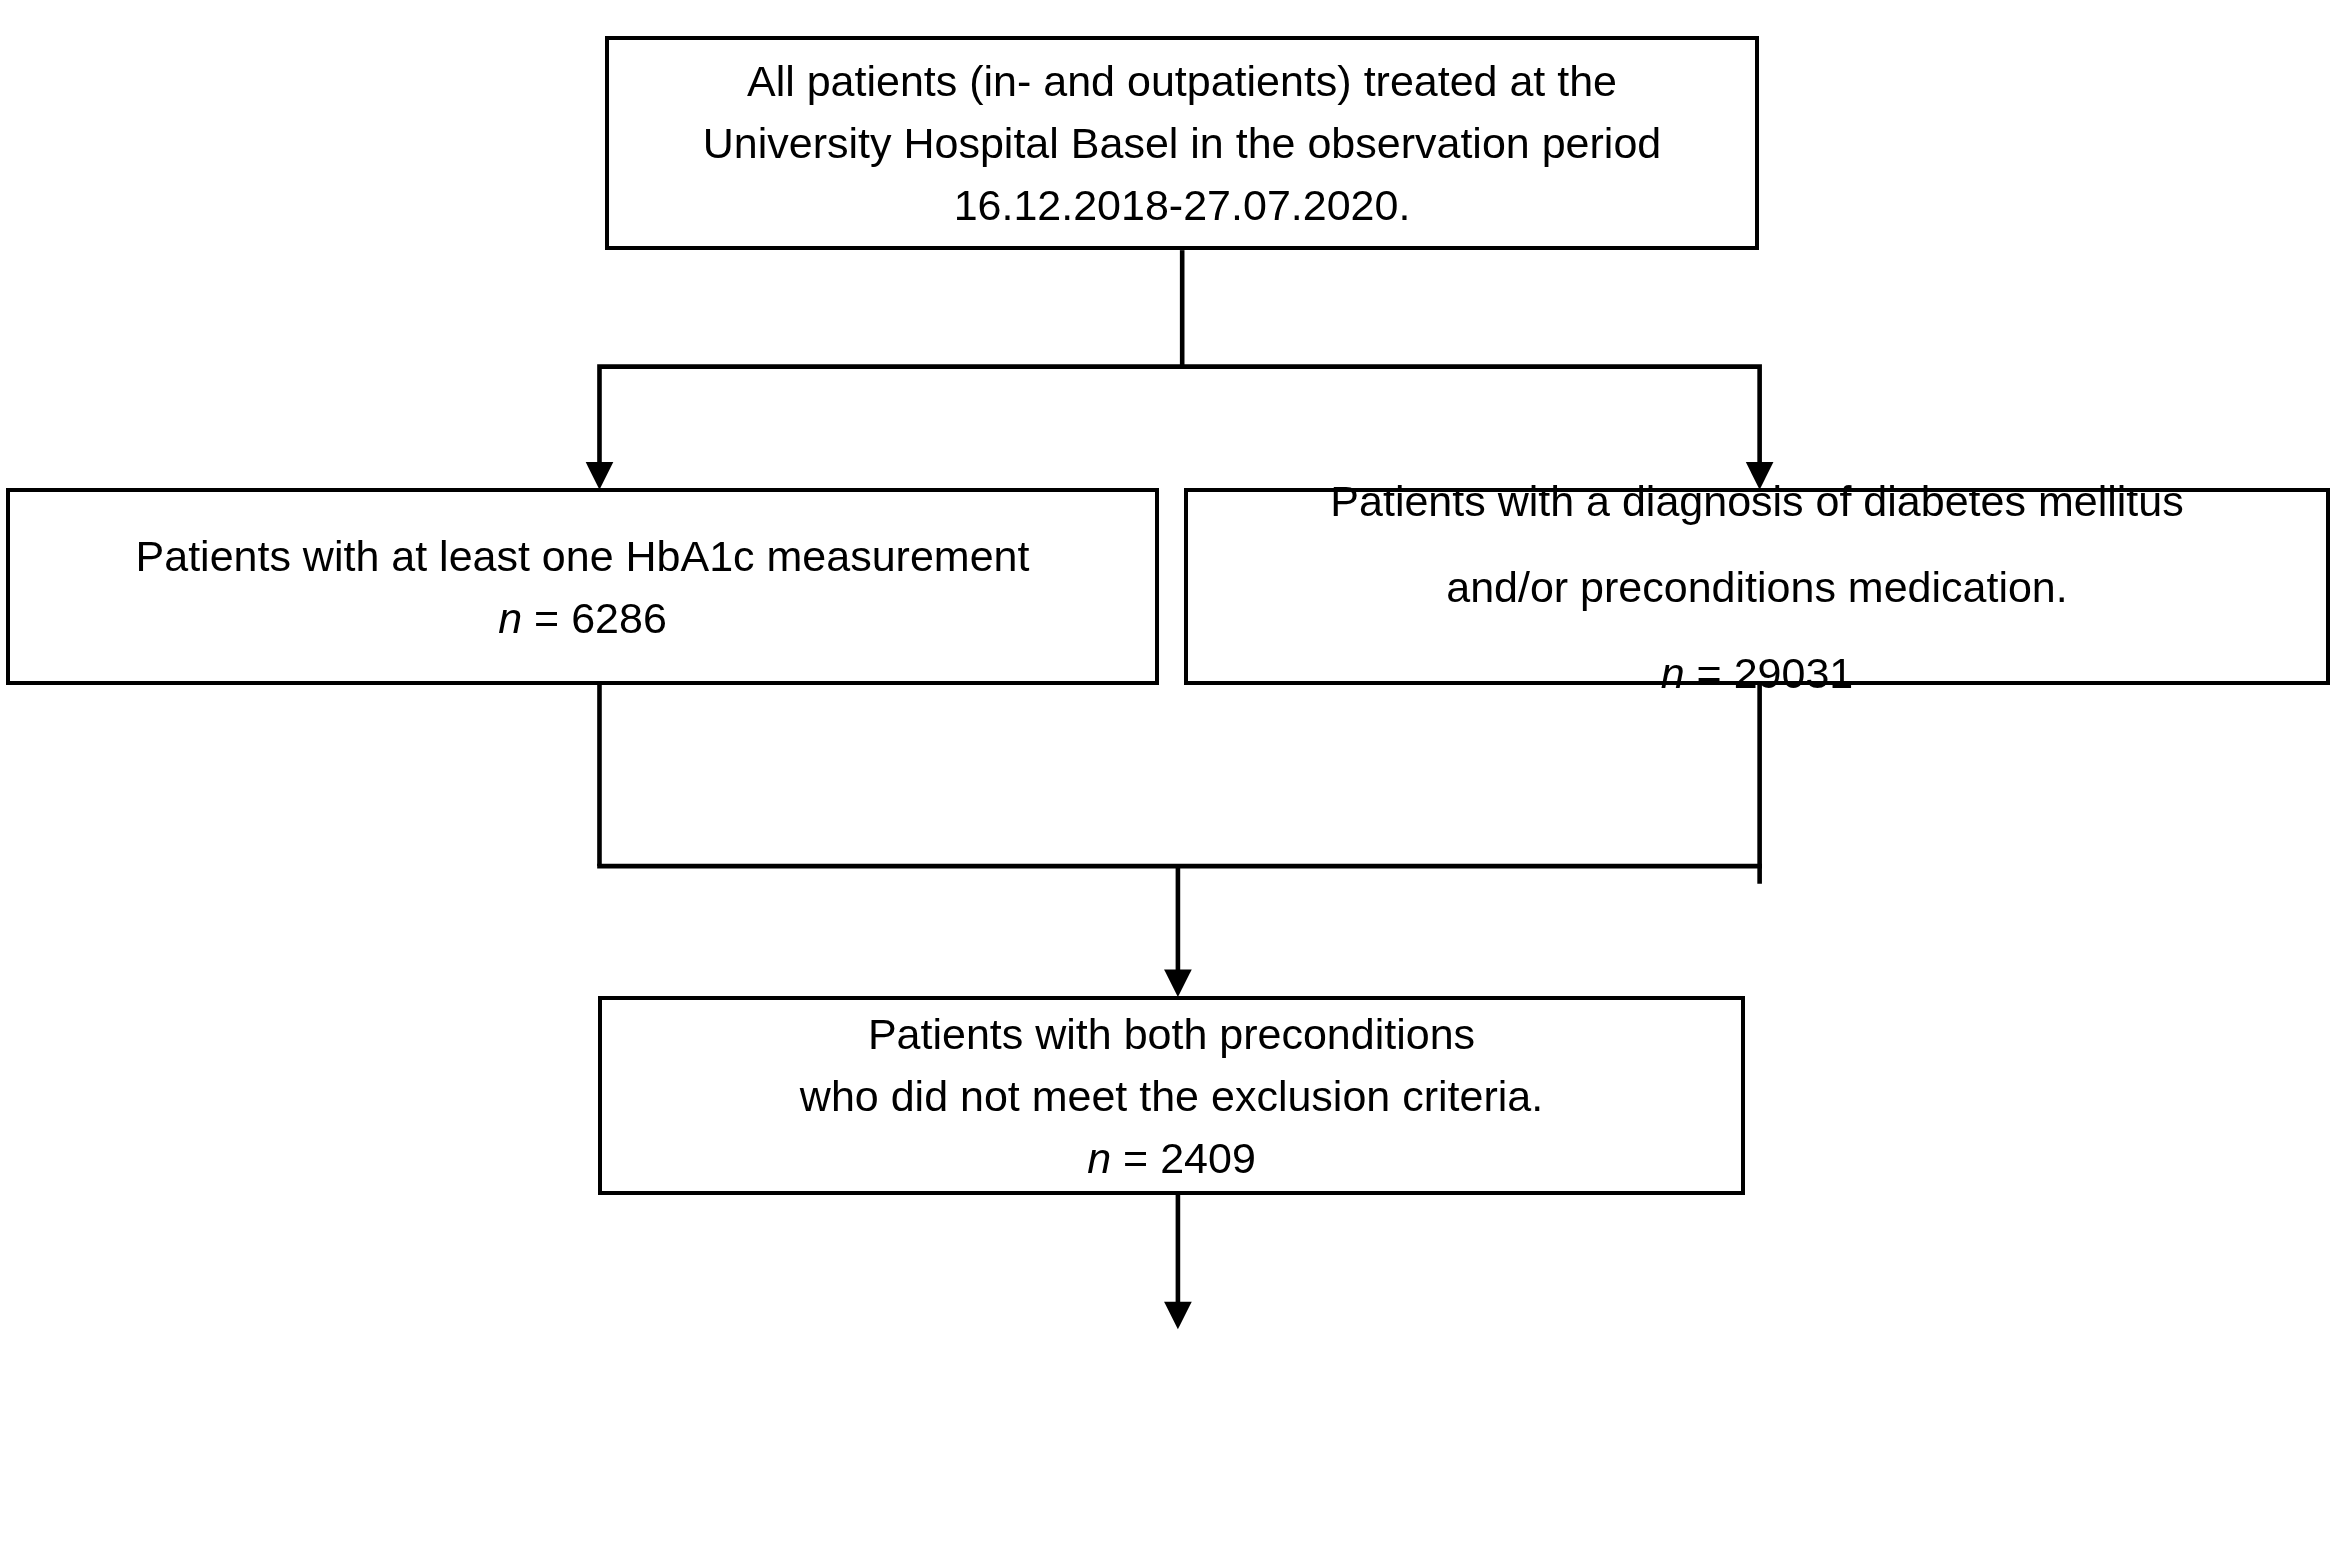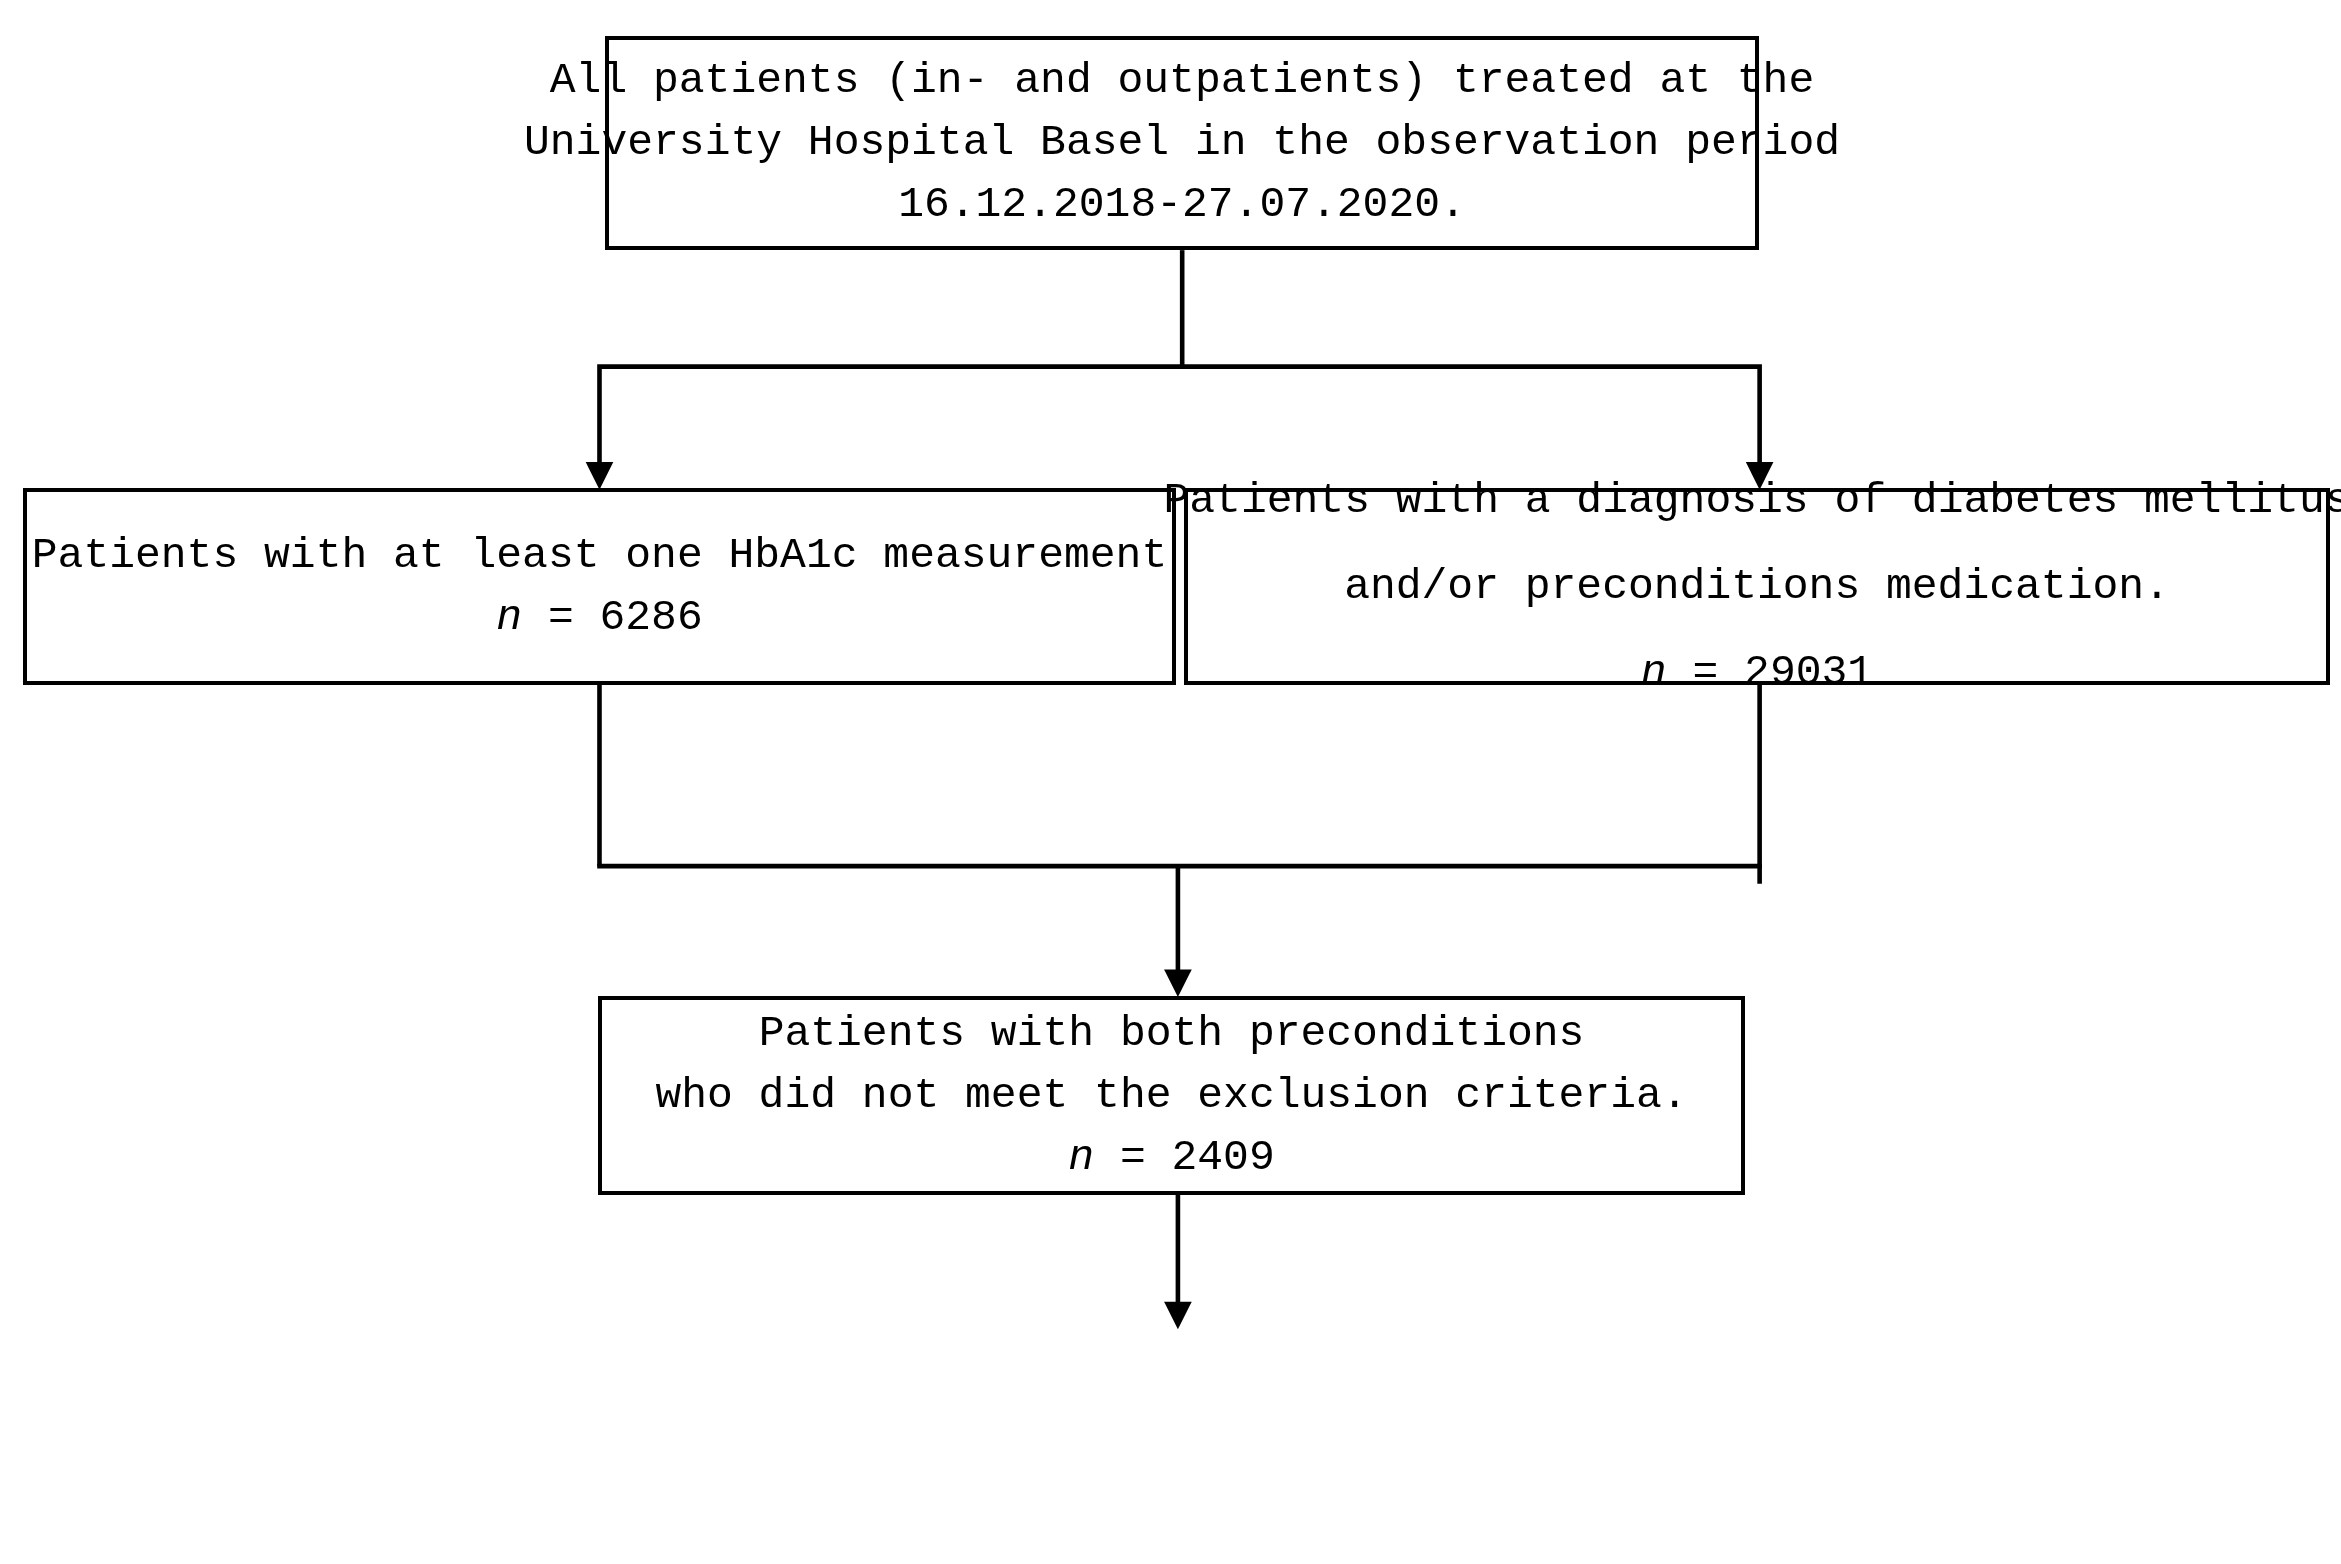--- a/index.html
+++ b/index.html
@@ -5,21 +5,21 @@
   html, body {
     margin: 0;
     padding: 0;
     background: #ffffff;
   }
   .canvas {
     position: relative;
     width: 2342px;
     height: 1565px;
     background: #ffffff;
-    font-family: Liberation Mono, monospace;
+    font-family: Liberation Sans, sans-serif;
     color: #000000;
     overflow: hidden;
   }
   .connectors {
     position: absolute;
     left: 0;
     top: 0;
     width: 2342px;
     height: 1565px;
   }
@@ -45,21 +45,21 @@
     font-size: 43px;
     line-height: 62px;
   }
   .box .bl {
     white-space: nowrap;
   }
   .box i {
     font-style: italic;
   }
   .box-top    { left: 605px;  top: 36px;   width: 1154px; height: 214px; }
-  .box-left   { left: 23px;   top: 488px;  width: 1153px; height: 197px; }
+  .box-left   { left: 6px;   top: 488px;  width: 1153px; height: 197px; }
   .box-right  { left: 1184px; top: 488px;  width: 1146px; height: 197px; gap: 24px; }
   .box-middle { left: 598px;  top: 996px; width: 1147px; height: 199px; }
   .box-bottom { left: 594px;  top: 1328px; width: 1154px; height: 204px; }
 </style>
 </head>
 <body>
 
 <div class="canvas">
 
   <svg class="connectors" viewBox="0 0 3559 2378" xmlns="http://www.w3.org/2000/svg">

